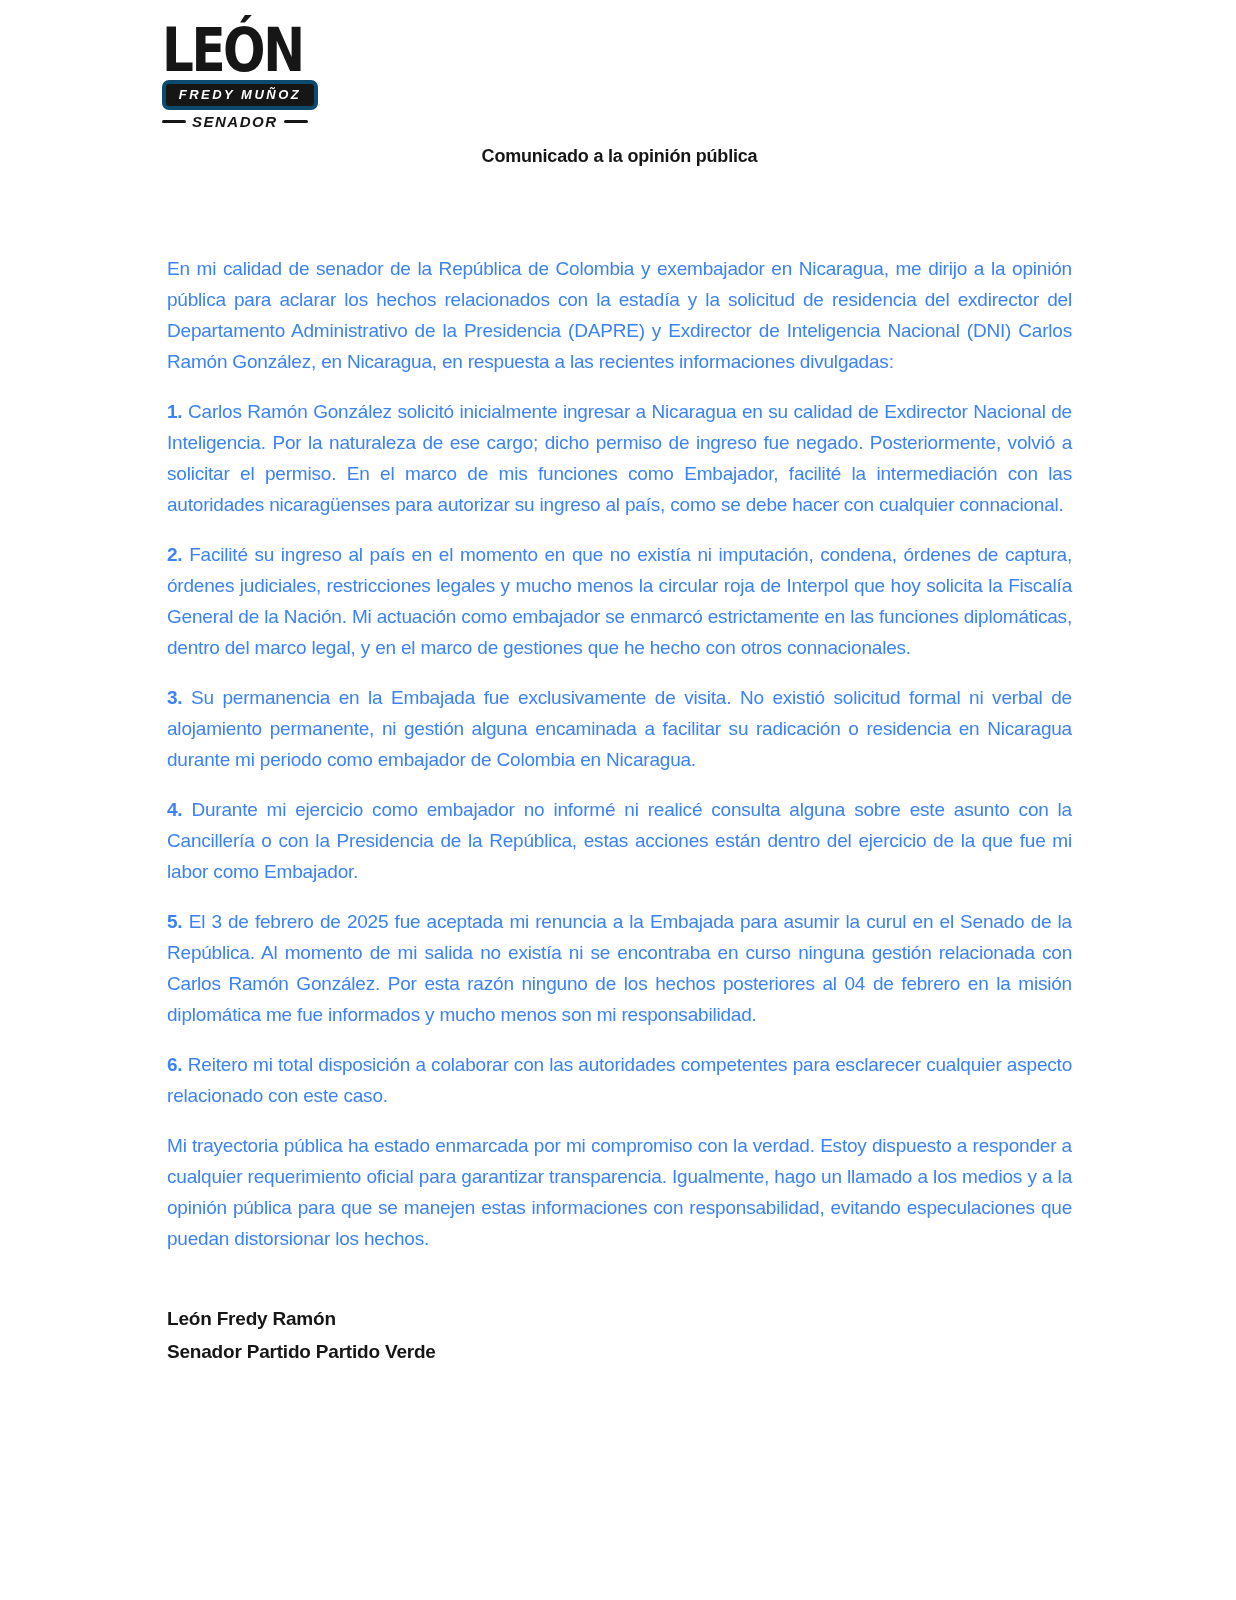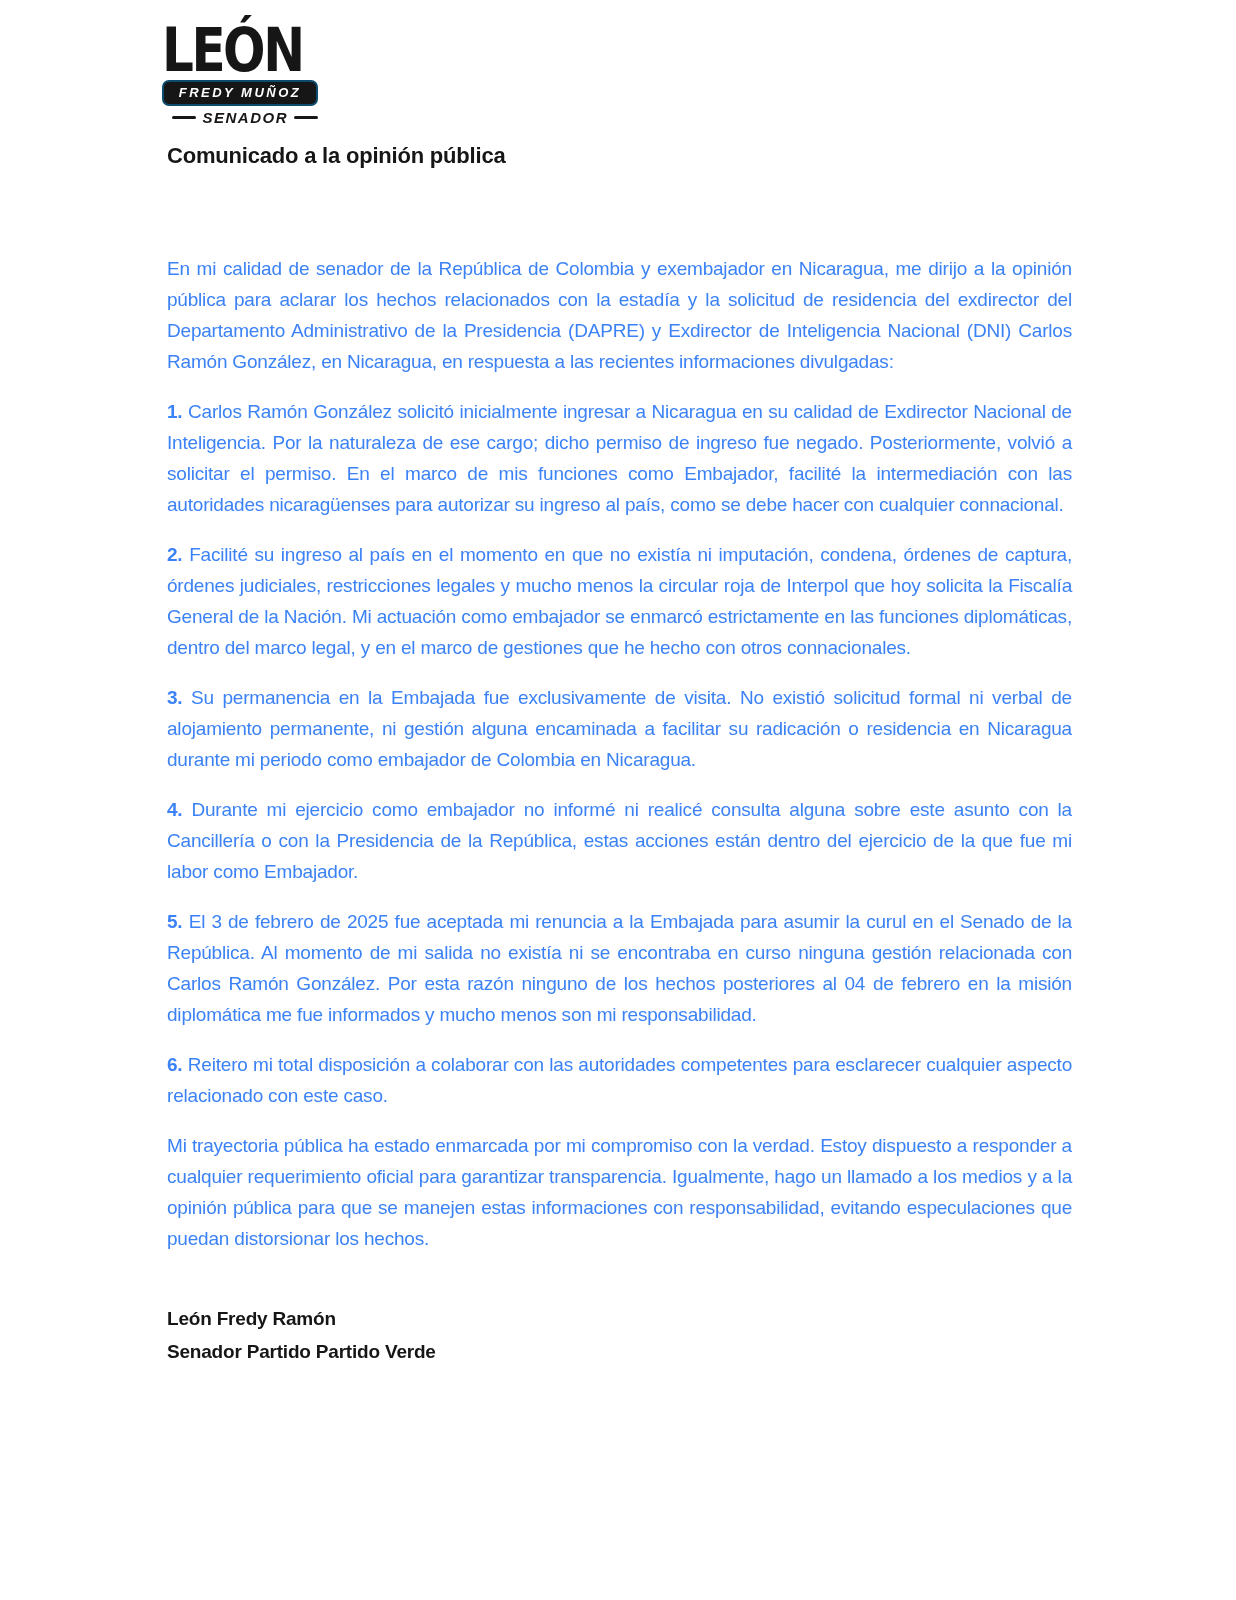--- a/index.html
+++ b/index.html
@@ -39,35 +39,35 @@
     transform-origin: left center;
     white-space: nowrap;
   }
   .logo-badge {
     margin-top: 2px;
     width: 156px;
     box-sizing: border-box;
     background: #161616;
     color: #ffffff;
     border-radius: 7px;
-    border: 2px solid #0c4a6e;
+    border: 4px solid #0c4a6e;
     text-align: center;
     font-size: 13px;
     font-weight: bold;
     font-style: italic;
     letter-spacing: 2.5px;
     padding: 3px 0 4px 0;
     white-space: nowrap;
   }
   .logo-role-row {
     margin-top: 3px;
     width: 156px;
     display: flex;
     align-items: center;
-    justify-content: flex-end;
+    justify-content: flex-start;
     gap: 6px;
   }
   .logo-rule {
     height: 3px;
     width: 24px;
     background: #161616;
     border-radius: 2px;
   }
   .logo-role {
     font-size: 15px;
@@ -79,23 +79,24 @@
   }
 
   
   .content {
     position: absolute;
     left: 167px;
     top: 140px;
     width: 905px;
   }
   .doc-title {
-    font-size: 22px;
+    font-size: 18px;
     line-height: 32px;
     font-weight: bold;
+    text-align: center;
     color: #161616;
     letter-spacing: -0.2px;
     margin: 0 0 81px 0;
   }
   .para {
     font-size: 19px;
     line-height: 31px;
     letter-spacing: -0.2px;
     text-align: justify;
     margin: 0 0 19px 0;

